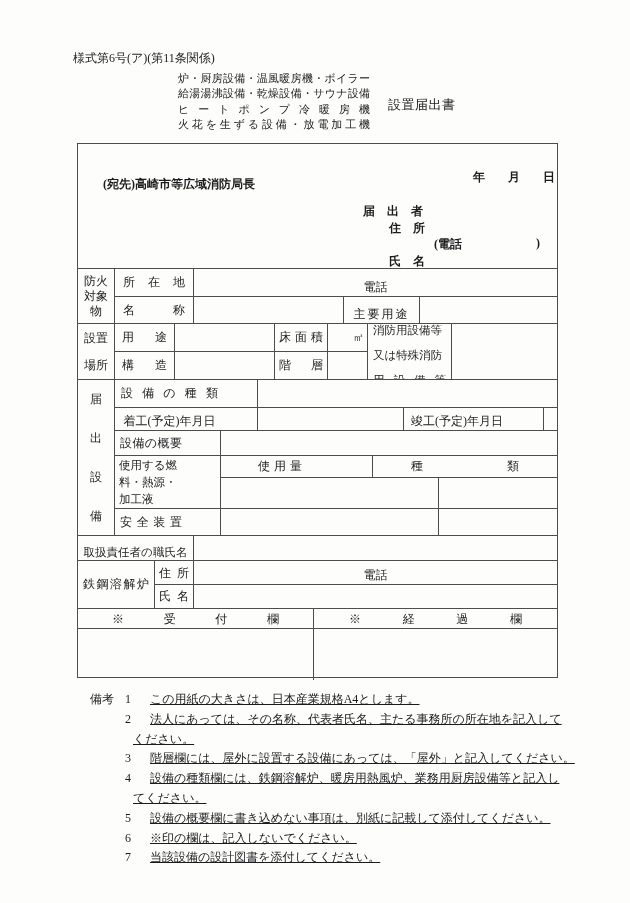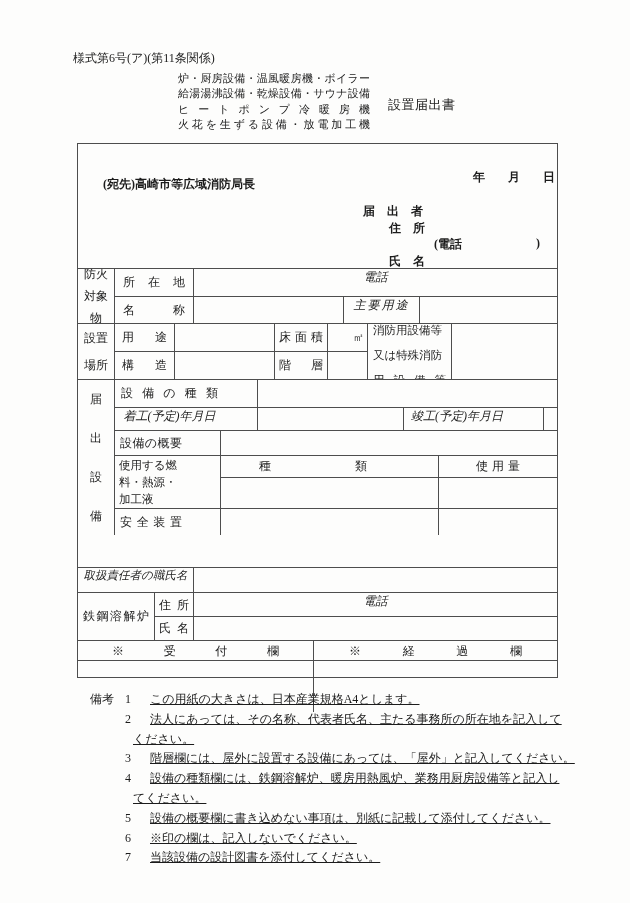--- a/index.html
+++ b/index.html
@@ -20,39 +20,39 @@
          border:1px solid var(--ln); }
 
   .tophead { position:relative; height:124px; }
   .tophead .abs { position:absolute; white-space:pre;font-weight:bold; }
 
   .sec { border-top:1px solid var(--ln); }
   .bl { border-left:1px solid var(--ln); }
   .bt { border-top:1px solid var(--ln); }
 
   .cell { overflow:hidden; }
-  .cc { display:flex; align-items:flex-start; justify-content:center;font-style:italic; }
+  .cc { display:flex; align-items:flex-end; justify-content:center; }
   .jl { display:block; text-align:justify; text-align-last:justify; overflow:hidden; }
   .group { display:flex; flex-direction:column; align-items:center; justify-content:center;
            white-space:pre-line; text-align:center; }
 
   .secA { display:grid; grid-template-columns:36px 79px 150px 76px 1fr; grid-template-rows:27px 27px; }
   .secB { display:grid; grid-template-columns:36px 60px 100px 53px 40px 84px 1fr; grid-template-rows:27px 28px; }
 
   .secC { display:flex; height:156px; }
   .groupC { width:36px; white-space:pre-line; text-align:center; line-height:39px; }
   .ccol { flex:1; border-left:1px solid var(--ln); display:flex; flex-direction:column; }
   .crow { display:flex;gap:33px; }
   .fuel-lbl { width:72px; font-size:11.5px; line-height:17px; white-space:pre-line; padding:1px 4px; }
   .fe { display:flex; flex-direction:column; justify-content:center;
         font-size:11.5px; line-height:17px; padding:0 5px; }
   .fel { display:block; width:100%;margin-top:8px; }
   .jlast { text-align:justify; text-align-last:justify; }
 
-  .secD { display:flex; height:25px;margin-top:32px; }
+  .secD { display:flex; height:25px; }
   .secE { display:flex; height:48px; }
   .secF { display:flex; height:72px; }
   .fhalf { display:flex; flex-direction:column; }
   .fhead { height:20px; border-bottom:1px solid var(--ln); }
 
   .notes { position:absolute; left:90px; top:690px; width:478px; font-size:12px;text-decoration:underline; }
   .notes-label { position:absolute; left:0; top:0; line-height:19.8px; }
   .note { position:relative; }
   .nnum { position:absolute; left:35px; top:0; line-height:19.8px; }
   .nbody { margin-left:43px; text-indent:17px; white-space:pre; line-height:19.8px; }
@@ -80,21 +80,21 @@
       </div>
       <div class="abs" style="left:25px; top:32px;">(宛先)高崎市等広域消防局長</div>
       <div class="abs" style="left:285px; top:59px;">届　出　者</div>
       <div class="abs" style="left:311px; top:76px;">住　所</div>
       <div class="abs" style="left:356px; top:92px;">(電話</div>
       <div class="abs" style="left:458px; top:92px;">)</div>
       <div class="abs" style="left:311px; top:109px;">氏　名</div>
     </div>
 
     <div class="sec secA">
-      <div class="cell group" style="grid-area:1/1/3/2; line-height:22px;">防火
+      <div class="cell group" style="grid-area:1/1/3/2; line-height:15px;">防火
 対象
 物</div>
       <div class="cell bl jl" style="grid-area:1/2/2/3; line-height:27px; padding:0 8px;">所在地</div>
       <div class="cell bl cc" style="grid-area:1/3/2/6;">
         <span>電話</span>
       </div>
       <div class="cell bl bt jl" style="grid-area:2/2/3/3; line-height:26px; padding:0 8px;">名称</div>
       <div class="cell bl bt" style="grid-area:2/3/3/4;"></div>
       <div class="cell bl bt cc" style="grid-area:2/4/3/5; letter-spacing:2px;">主要用途</div>
       <div class="cell bl bt" style="grid-area:2/5/3/6;"></div>
@@ -140,22 +140,22 @@
         <div class="crow bt" style="height:25px;">
           <div class="cell jl" style="width:72px; line-height:25px; padding:0 5px;">設備の概要</div>
           <div class="cell bl" style="flex:1;"></div>
         </div>
         <div class="crow bt" style="height:53px;">
           <div class="cell fuel-lbl">使用する燃
 料・熱源・
 加工液</div>
           <div style="flex:1; display:flex; flex-direction:column;">
             <div class="crow" style="height:21px;">
+              <div class="cell bl jl" style="flex:1; line-height:21px; padding:0 37px;">使用量</div>
               <div class="cell bl jl" style="width:185px; line-height:21px; padding:0 38px;">種類</div>
-              <div class="cell bl jl" style="flex:1; line-height:21px; padding:0 37px;">使用量</div>
             </div>
             <div class="crow bt" style="height:32px;">
               <div class="cell bl" style="width:185px;"></div>
               <div class="cell bl" style="flex:1;"></div>
             </div>
           </div>
         </div>
         <div class="crow bt" style="height:27px;">
           <div class="cell jl" style="width:72px; line-height:27px; padding:0 5px;">安全装置</div>
           <div class="cell bl" style="width:185px;"></div>

